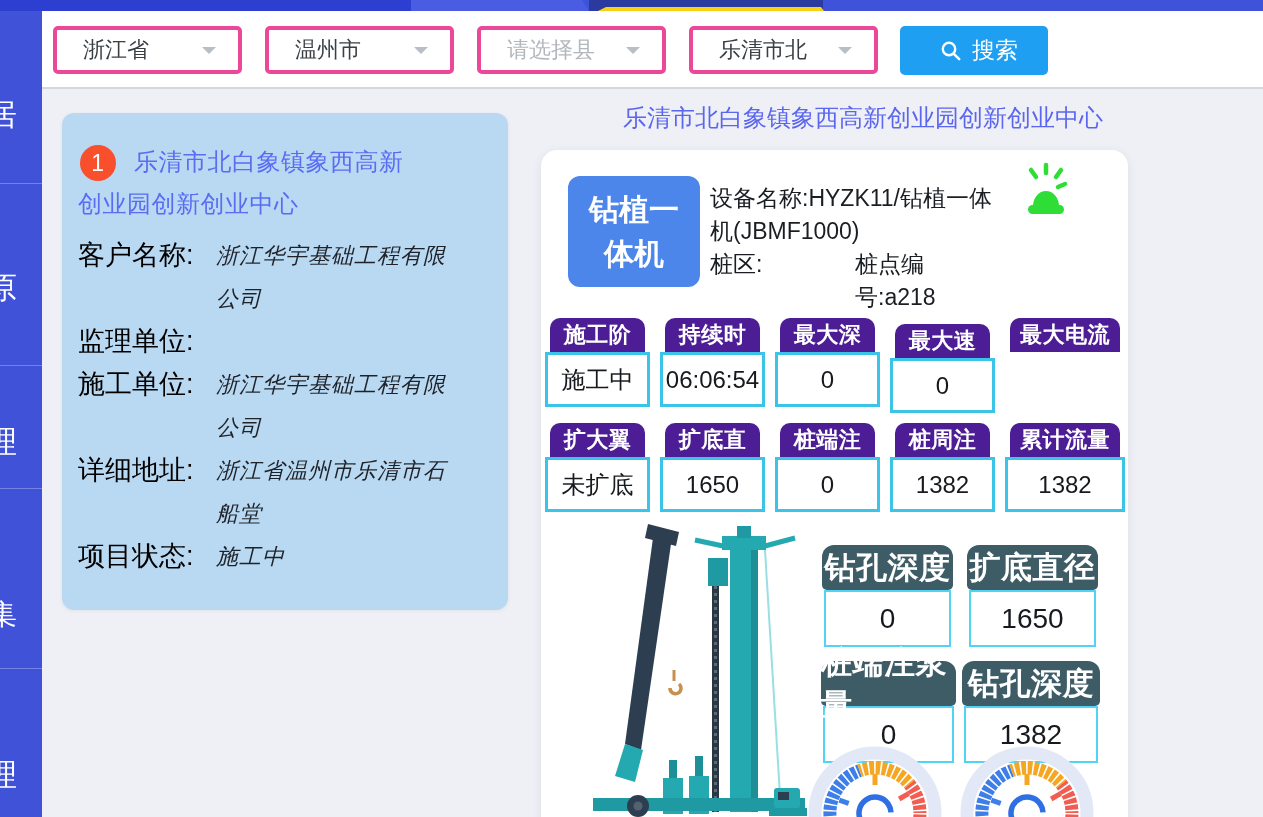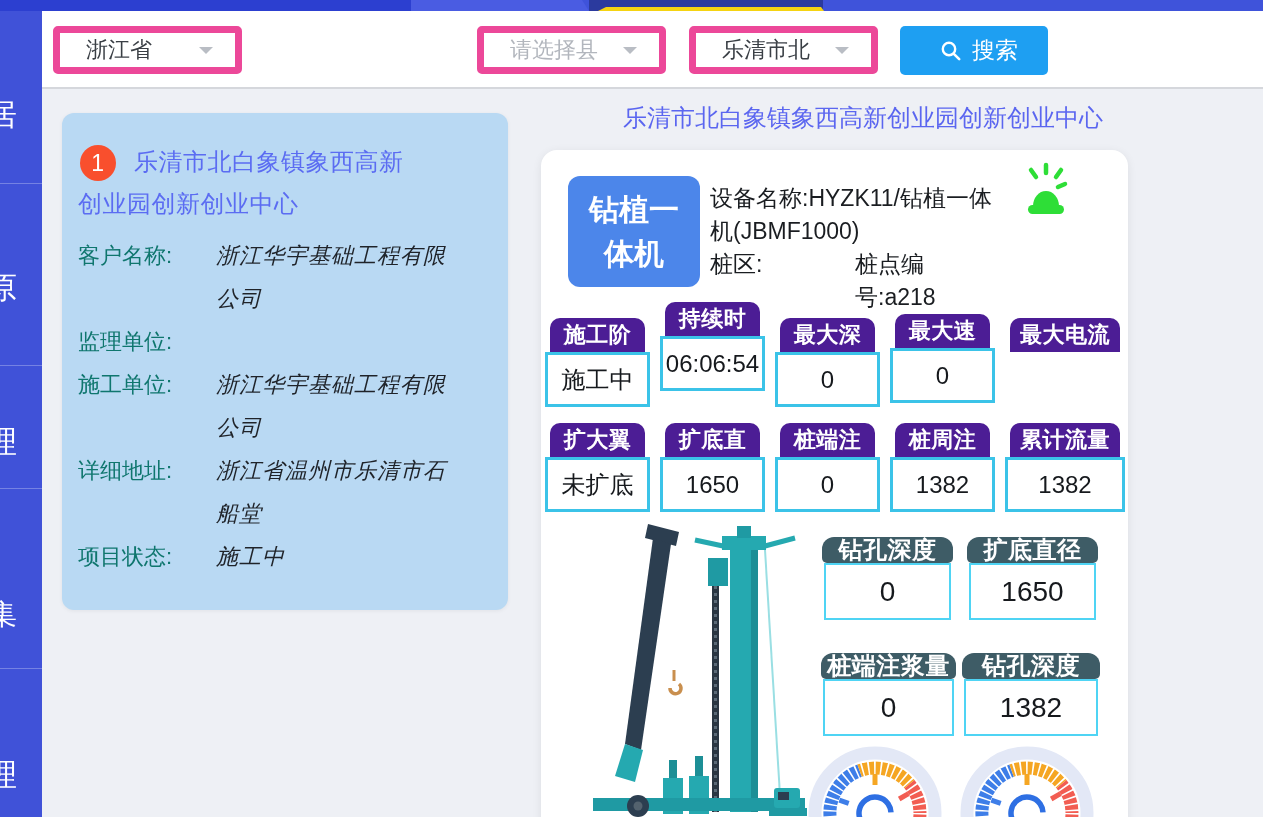--- a/index.html
+++ b/index.html
@@ -15,37 +15,37 @@
   .strip-tab{position:absolute;left:411px;top:0;width:178px;height:11px;background:#4a5ce2;
     clip-path:polygon(0 0,calc(100% - 7px) 0,100% 100%,0 100%);}
 
   
   .sidebar{position:absolute;left:0;top:11px;width:42px;height:806px;background:#4052d8;overflow:hidden;}
   .side-char{position:absolute;left:-13px;color:#fff;font-size:30px;line-height:34px;white-space:nowrap;}
   .side-div{position:absolute;left:0;width:42px;height:1px;background:rgba(255,255,255,.28);}
 
   
   .topbar{position:absolute;left:42px;top:11px;width:1221px;height:78px;background:#fff;border-bottom:2px solid #d5d7dc;}
-  .select{position:absolute;top:15px;height:48px;width:189px;background:#fff;border:7px solid #ec4899;border-radius:5px;
+  .select{position:absolute;top:15px;height:48px;width:189px;background:#fff;border:4px solid #ec4899;border-radius:5px;
     display:flex;align-items:center;padding:0 22px 0 26px;font-size:22px;color:#3a3f45;}
   .select .val{flex:1;}
   .select.placeholder .val{color:#b2b6bd;}
   .caret{width:0;height:0;border:7px solid transparent;border-top-color:#b9bdc4;margin-top:7px;}
   .search-btn{position:absolute;left:858px;top:15px;width:148px;height:49px;background:#1e9ff2;border:none;border-radius:5px;
     display:flex;align-items:center;justify-content:center;gap:10px;color:#fff;font-size:23px;cursor:pointer;padding-left:16px;}
 
   
   .proj-card{position:absolute;left:62px;top:113px;width:446px;height:497px;background:#b9d9f3;border-radius:12px;
     padding:28px 16px 0 16px;box-shadow:0 1px 4px rgba(0,0,0,.06);}
   .pc-title{width:345px;font-size:24px;line-height:42px;color:#5b6cf2;letter-spacing:.5px;}
   .pc-badge{float:left;width:36px;height:36px;margin:4px 18px 0 2px;border-radius:50%;background:#f94f2d;color:#fff;
     font-size:23px;display:flex;align-items:center;justify-content:center;}
   .pc-rows{margin-top:9px;}
   .pc-row{display:flex;}
-  .pc-label{width:138px;flex:none;font-size:22px;line-height:43px;color:#0f766e;}
+  .pc-label{width:138px;flex:none;font-size:27px;line-height:43px;color:#000000;}
   .pc-value{width:250px;flex:none;font-size:22px;line-height:43px;color:#1f2329;letter-spacing:1px;font-style:italic;}
 
   
   .rp-title{position:absolute;left:540px;top:102px;width:646px;text-align:center;font-size:24px;color:#5b66f0;}
   .dev-card{position:absolute;left:541px;top:150px;width:587px;height:700px;background:#fff;border-radius:16px;
     box-shadow:0 2px 10px rgba(0,0,0,.08);overflow:hidden;}
   .dev-badge{position:absolute;left:27px;top:26px;width:132px;height:111px;background:#4c86ea;border-radius:12px;
     color:#fff;font-size:30px;font-weight:bold;line-height:44px;display:flex;align-items:center;justify-content:center;
     text-align:center;padding:0 10px;}
   .dev-info{position:absolute;left:169px;top:32px;width:300px;font-size:23px;line-height:33px;color:#1a1d21;}
@@ -56,22 +56,22 @@
 
   
   .scell{position:absolute;width:105px;}
   .scell .sh{margin:0 5px;height:34px;background:#4c1d95;border-radius:10px 10px 0 0;color:#fff;font-size:22px;
     font-weight:bold;display:flex;align-items:center;justify-content:center;letter-spacing:.5px;}
   .scell .sv{height:55px;background:#fff;border:3px solid #3bc3e8;font-size:24px;color:#16191d;
     display:flex;align-items:center;justify-content:center;}
 
   
   .bcell{position:absolute;}
-  .bcell .bh{height:26px;background:#3e5c66;border-radius:12px 12px 5px 5px;color:#fff;font-size:24px;font-weight:bold;
-    display:flex;align-items:center;justify-content:center;letter-spacing:.5px;}
+  .bcell .bh{height:45px;background:#3e5c66;border-radius:12px 12px 5px 5px;color:#fff;font-size:31px;font-weight:bold;
+    display:flex;align-items:center;justify-content:center;letter-spacing:.5px;margin-top:8px;}
   .bcell .bv{height:57px;margin:0 2px;background:#fff;border:2px solid #4fd4f4;font-size:28px;color:#16191d;
     display:flex;align-items:center;justify-content:center;}
 
   .gauge{position:absolute;width:150px;height:150px;}
   .machine{position:absolute;left:2px;top:350px;}
 </style>
 </head>
 <body>
 
 <div id="stage">
@@ -93,20 +93,24 @@
     <div class="side-div" style="top:477px"></div>
     <span class="side-char" style="top:586px">集</span>
     <div class="side-div" style="top:657px"></div>
 
     <span class="side-char" style="top:747px">理</span>
   </div>
 
   <div class="topbar">
     <div class="select" style="left:11px">
       <span class="val">浙江省</span>
+        <span class="caret"></span>
+    </div>
+    <div class="select" style="left:223px">
+      <span class="val">温州市</span>
         <span class="caret"></span>
     </div>
     <div class="select placeholder" style="left:435px">
       <span class="val">请选择县</span>
         <span class="caret"></span>
     </div>
     <div class="select" style="left:647px">
       <span class="val">乐清市北</span>
         <span class="caret"></span>
     </div>
@@ -166,29 +170,29 @@
         <line x1="46" y1="22" x2="39" y2="25"></line>
       </g>
       <path d="M14 44 a13 15 0 0 1 26 0 z" fill="#2ede37"></path>
       <rect x="9" y="43" width="36" height="9" rx="4.5" fill="#2ede37"></rect>
     </svg>
 
     <div class="scell" style="left:4px;top:168px">
       <div class="sh">施工阶</div>
         <div class="sv">施工中</div>
     </div>
-    <div class="scell" style="left:119px;top:152px">
+    <div class="scell" style="left:119px;top:168px">
       <div class="sh">持续时</div>
         <div class="sv">06:06:54</div>
     </div>
     <div class="scell" style="left:234px;top:168px">
       <div class="sh">最大深</div>
         <div class="sv">0</div>
     </div>
-    <div class="scell" style="left:349px;top:164px">
+    <div class="scell" style="left:349px;top:174px">
       <div class="sh">最大速</div>
         <div class="sv">0</div>
     </div>
     <div class="scell" style="left:464px;top:168px;width:120px">
       <div class="sh">最大电流</div>
     </div>
 
     <div class="scell" style="left:4px;top:273px">
       <div class="sh">扩大翼</div>
         <div class="sv">未扩底</div>

